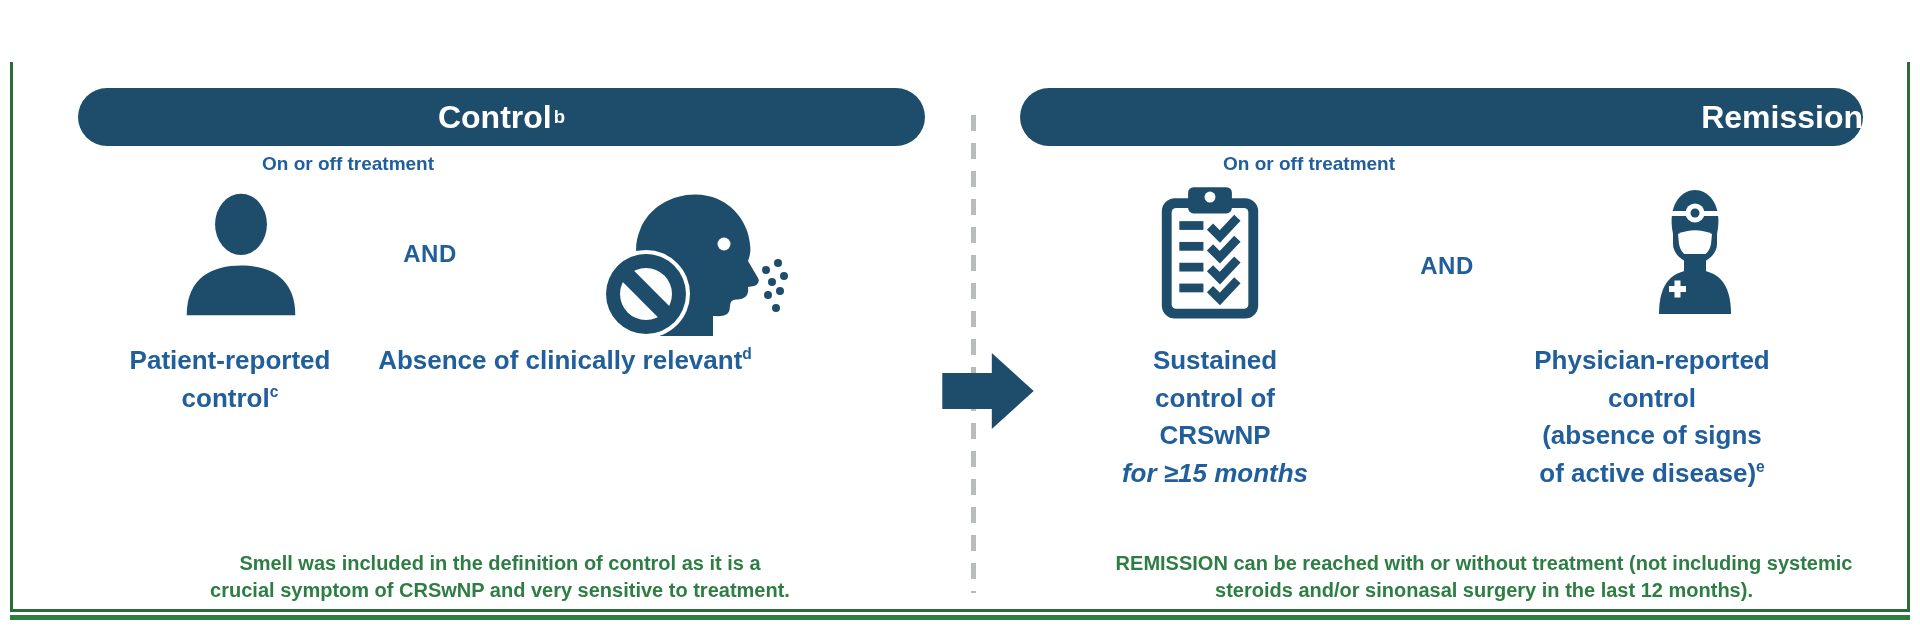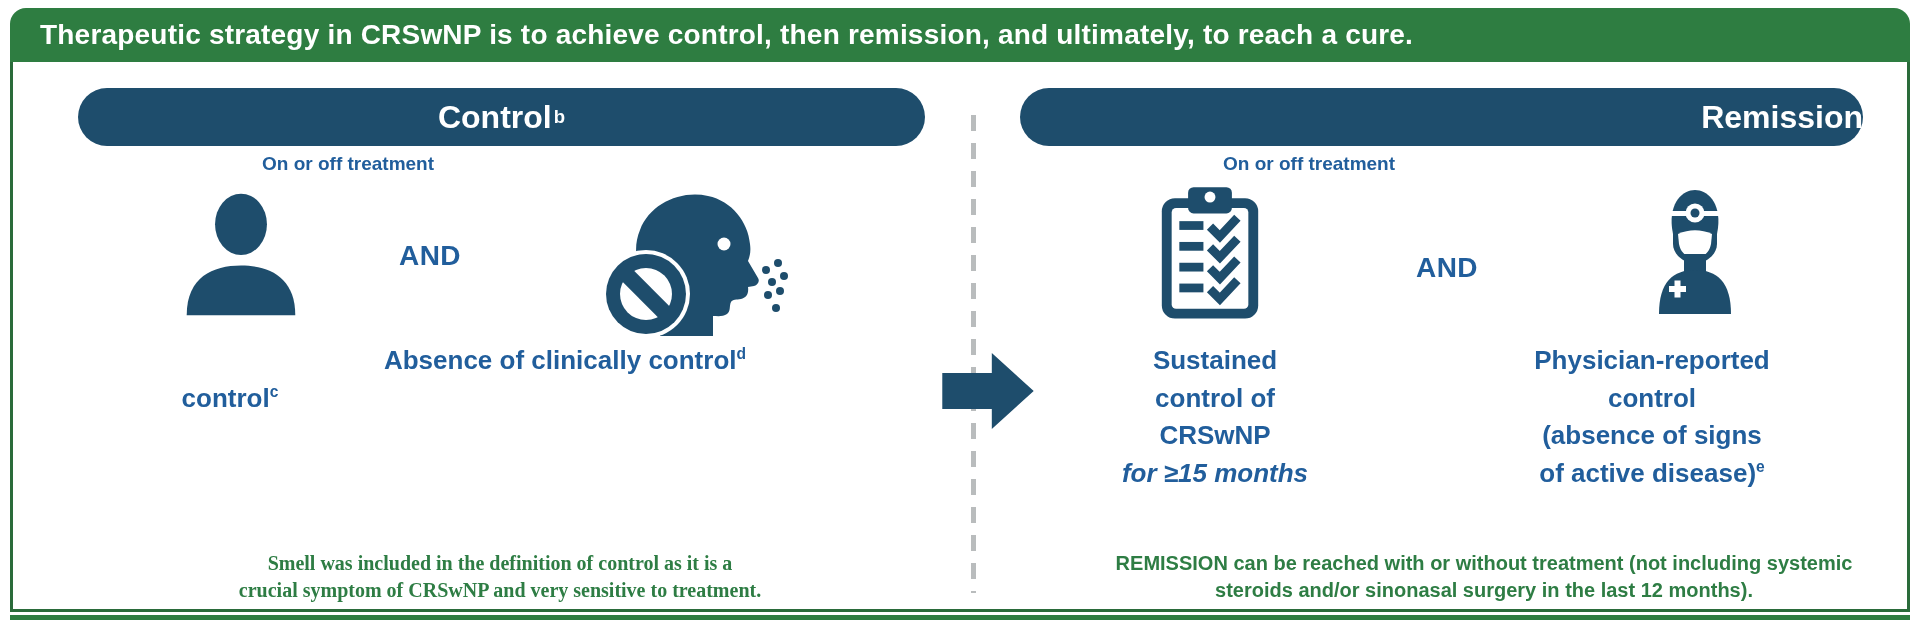--- a/index.html
+++ b/index.html
@@ -38,51 +38,48 @@
 
   .icon-box{position:absolute;display:flex;align-items:center;justify-content:center;}
   .icon-box svg{display:block;}
   .navy-fill{fill:var(--pill-navy);}
   #person-icon{left:182px;top:192px;width:118px;height:126px;}
   #nosmell-icon{left:600px;top:188px;width:190px;height:150px;}
   #clipboard-icon{left:1154px;top:185px;width:112px;height:138px;}
   #physician-icon{left:1645px;top:186px;width:100px;height:130px;}
 
   .and-label{position:absolute;width:110px;text-align:center;color:var(--text-blue);
-    font-weight:bold;font-size:28px;letter-spacing:.5px;}
+    font-weight:bold;font-size:24px;letter-spacing:.5px;}
   #control-and{left:375px;top:240px;}
   #remission-and{left:1392px;top:252px;}
 
   .caption{position:absolute;top:342px;text-align:center;color:var(--text-blue);
     font-weight:bold;font-size:26px;line-height:1.45;}
   .caption sup{font-size:60%;line-height:0;vertical-align:super;}
   #patient-caption{left:70px;width:320px;}
   #symptoms-caption{left:300px;width:530px;}
   #sustained-caption{left:1075px;width:280px;}
   #physician-caption{left:1462px;width:380px;}
   .italic-line{font-style:italic;}
 
   .footnote{position:absolute;top:550px;text-align:center;color:var(--footnote-green);
     font-weight:bold;font-size:20px;line-height:1.35;}
-  #control-footnote{left:60px;width:880px;font-family:Liberation Serif, serif;}
+  #control-footnote{left:60px;width:880px;}
   #remission-footnote{left:1039px;width:890px;}
 
   .divider{position:absolute;left:971px;top:115px;width:5px;height:478px;
     background:repeating-linear-gradient(to bottom,var(--divider-gray) 0 16px,transparent 16px 28px);}
 
   .flow-arrow{position:absolute;left:941px;top:351px;width:94px;height:80px;z-index:3;}
 </style>
 </head>
 <body>
 
 <div class="stage">
 
-  <div class="banner">
-    <span class="banner-text">Therapeutic strategy in CRSwNP is to achieve control, then remission, and ultimately, to reach a cure.</span>
-  </div>
 
   <div class="box"></div>
 
   <div class="pill" id="control-pill">
     <span>Control</span>
       <sup>b</sup>
   </div>
 
   <div class="pill" id="remission-pill">
     <span>Remission</span>
@@ -114,25 +111,25 @@
         <circle cx="176" cy="120" r="4"></circle>
       </g>
       <circle cx="46" cy="106" r="44" fill="#ffffff"></circle>
       <circle cx="46" cy="106" r="40" class="navy-fill"></circle>
       <circle cx="46" cy="106" r="26" fill="#ffffff"></circle>
       <rect x="12" y="98" width="68" height="16" class="navy-fill" transform="rotate(45 46 106)"></rect>
     </svg>
   </div>
 
   <div class="caption" id="patient-caption">
-    <br>
+    <span>Patient-reported</span><br>
     <span>control</span><sup>c</sup>
   </div>
   <div class="caption" id="symptoms-caption">
-    <span>Absence of clinically control</span><sup>d</sup><br>
+    <span>Absence of clinically relevant</span><sup>d</sup><br>
   </div>
 
   <div class="footnote" id="control-footnote">Smell was included in the definition of control as it is a<br>crucial symptom of CRSwNP and very sensitive to treatment.</div>
 
   <div class="divider"></div>
 
   <div class="flow-arrow">
     <svg width="94" height="80" viewBox="0 0 96 84" class="navy-fill" aria-hidden="true">
       <polygon points="0,23 52,23 52,2 96,42 52,82 52,61 0,61"></polygon>
     </svg>

